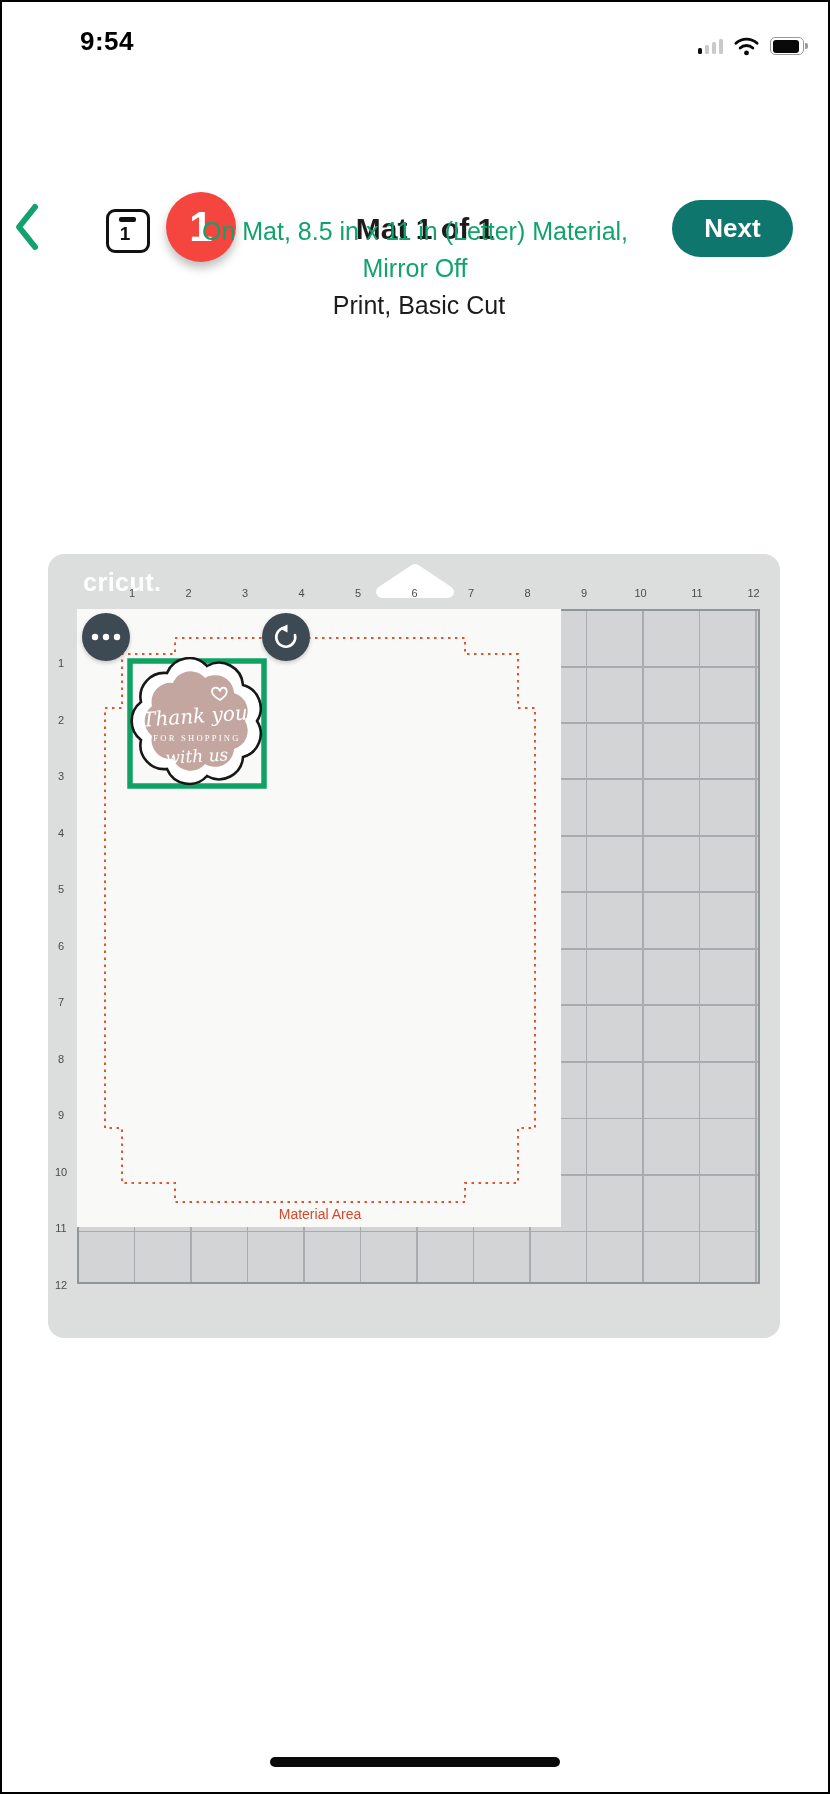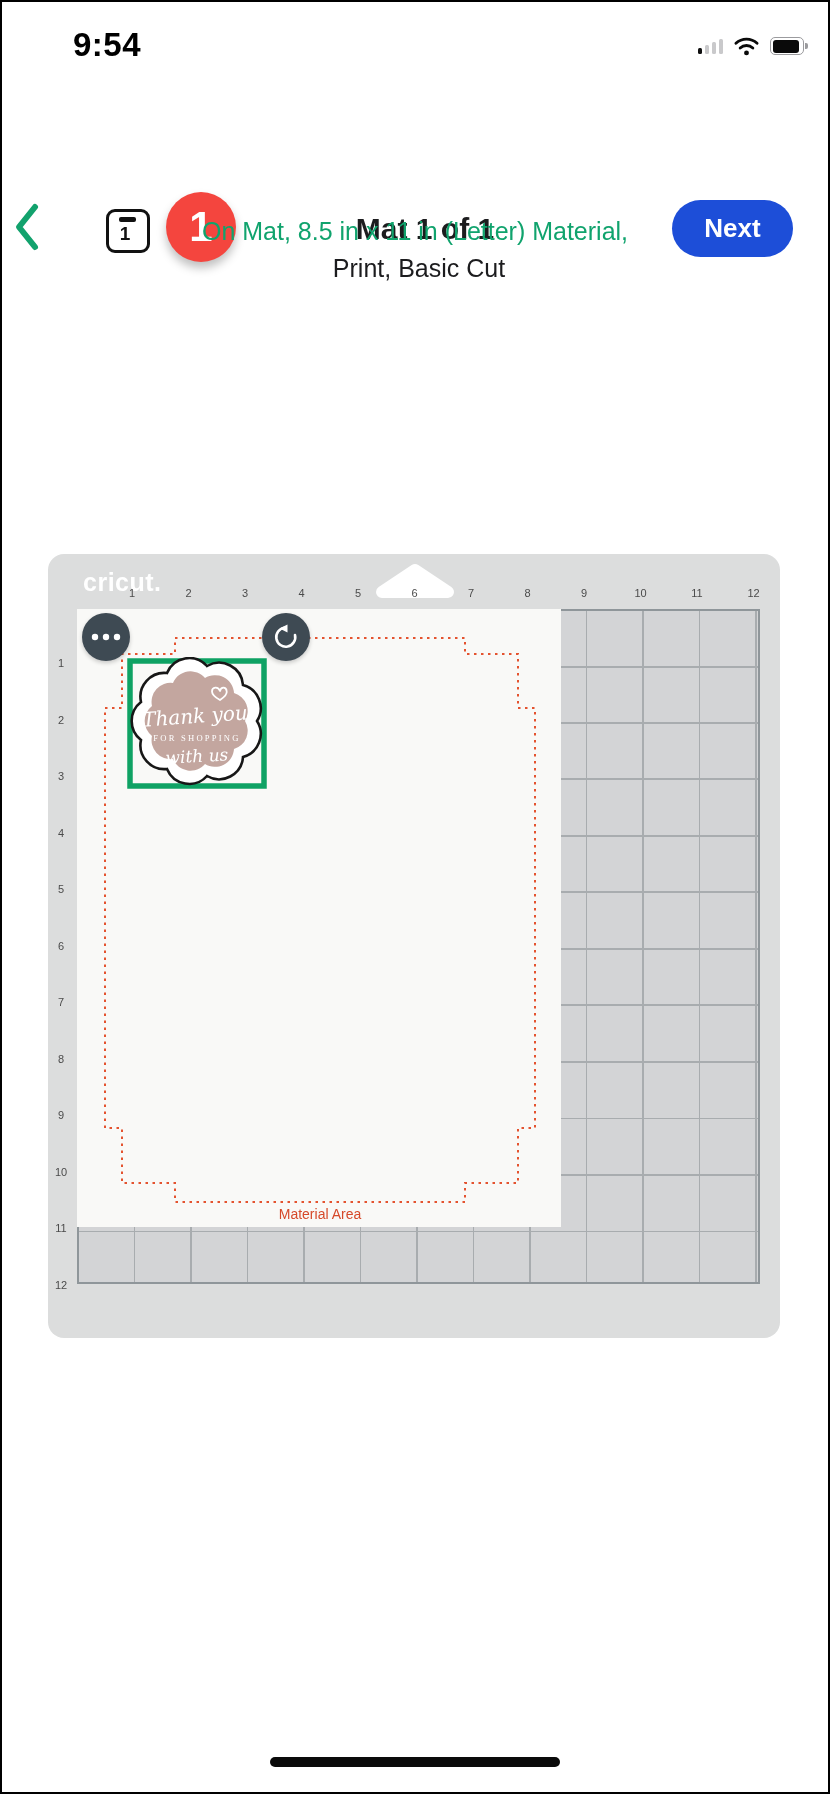--- a/index.html
+++ b/index.html
@@ -2,21 +2,21 @@
 <html><head>
 <meta charset="utf-8">
 <style>
   * { margin:0; padding:0; box-sizing:border-box; }
   html,body { width:830px; height:1794px; background:#ffffff; font-family:"Liberation Sans", sans-serif; }
   body { position:relative; overflow:hidden; box-shadow: inset 0 0 0 2px #000; }
 
   
   .status-bar { position:absolute; top:0; left:0; width:100%; height:70px; }
   .status-time { position:absolute; left:62px; top:26px; width:90px; text-align:center;
-                 font-size:33px; font-weight:bold; color:#000; letter-spacing:0.5px; }
+                 font-size:26px; font-weight:bold; color:#000; letter-spacing:0.5px; }
   .status-icons { position:absolute; right:22px; top:36px; display:flex; align-items:center; gap:10px; }
   .cell-bars { display:flex; align-items:flex-end; gap:2.5px; height:16px; }
   .cell-bars i { display:block; width:4.5px; border-radius:1.5px; background:#c9c9cb; }
   .cell-bars i:nth-child(1){ height:6px; background:#101010; }
   .cell-bars i:nth-child(2){ height:9px; }
   .cell-bars i:nth-child(3){ height:12px; }
   .cell-bars i:nth-child(4){ height:15px; }
   .battery { position:relative; width:38px; height:18px; }
   .battery .shell { position:absolute; left:0; top:0; width:34px; height:18px; border:1.5px solid #9b9b9e; border-radius:5px; }
   .battery .fill { position:absolute; left:2.5px; top:2.5px; width:26px; height:13px; border-radius:3px; background:#0a0a0a; }
@@ -30,21 +30,21 @@
   .mat-chip { position:absolute; left:106px; top:119px; width:44px; height:44px;
               border:3.5px solid #111; border-radius:9px; background:#fff; }
   .mat-chip .chip-bar { position:absolute; left:10px; top:5px; width:17px; height:4.5px; border-radius:2px; background:#111; }
   .mat-chip .chip-num { position:absolute; left:0; right:6px; top:11px; text-align:center;
                         font-size:19px; font-weight:bold; color:#111; }
   .mat-badge { position:absolute; left:166px; top:102px; width:70px; height:70px; border-radius:50%;
                background:#f4453e; box-shadow:0 6px 10px rgba(0,0,0,.25);
                display:flex; align-items:center; justify-content:center;
                color:#fff; font-size:42px; font-weight:bold; }
   .next-btn { position:absolute; left:672px; top:110px; width:121px; height:57px; border:none;
-              border-radius:29px; background:#1d4ed8; color:#fff; font-size:26px; font-weight:600;
+              border-radius:29px; background:#0f766e; color:#fff; font-size:26px; font-weight:600;
               font-family:"Liberation Sans", sans-serif; cursor:pointer;
               display:flex; align-items:center; justify-content:center; }
 
   
   .subtitle { position:absolute; top:213px; left:0; width:100%; text-align:center;
               font-size:25px; line-height:37px; }
   .subtitle .green { color:#10a36d; }
   .subtitle .dark { color:#1c1c1e;padding-left:8px; }
 
   
@@ -126,20 +126,21 @@
   </div>
   <div class="mat-badge">1</div>
 
   <div class="nav-title">Mat 1 of 1</div>
 
   <button class="next-btn">Next</button>
 </div>
 
 <div class="subtitle">
   <div class="green">On Mat, 8.5 in x 11 in (Letter) Material,</div>
+  <div class="green">Mirror Off</div>
   <div class="dark">Print, Basic Cut</div>
 </div>
 
 <div class="mat">
   <div class="cricut-logo">cricut.</div>
 
   <svg class="mat-notch" viewBox="0 0 90 38">
     <polygon points="12,30 45,8 78,30" fill="#fff" stroke="#fff" stroke-width="12" stroke-linejoin="round"></polygon>
   </svg>
 

